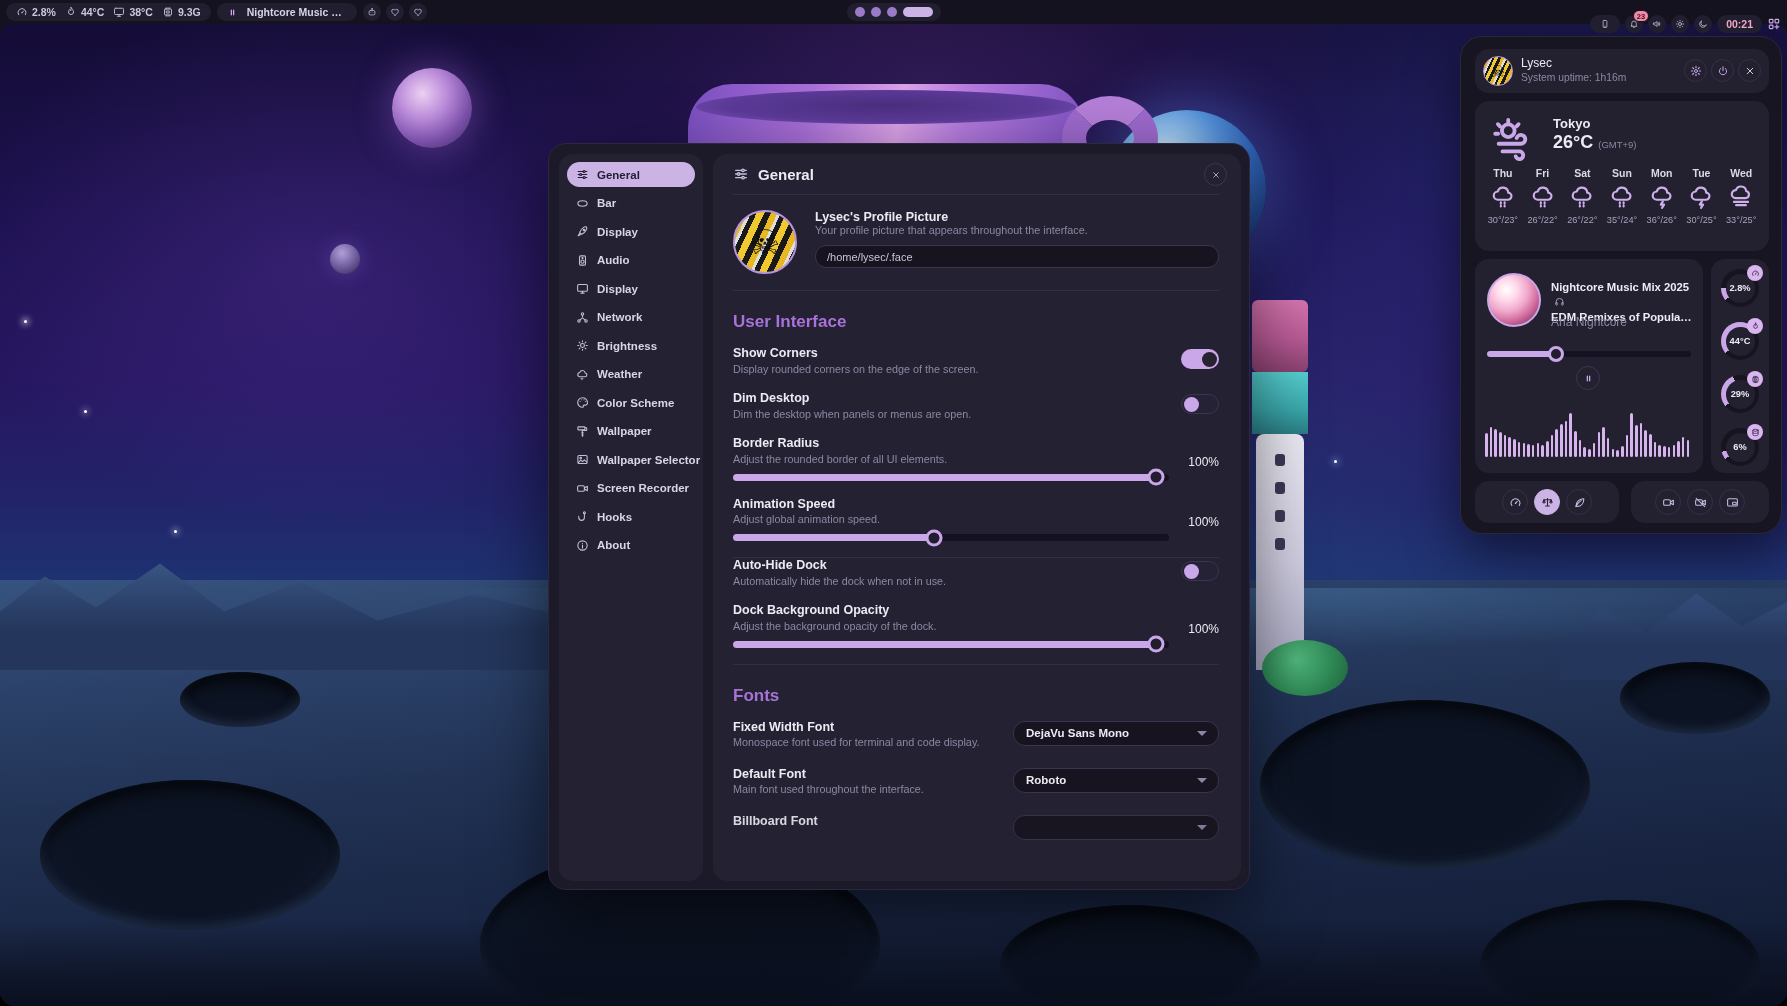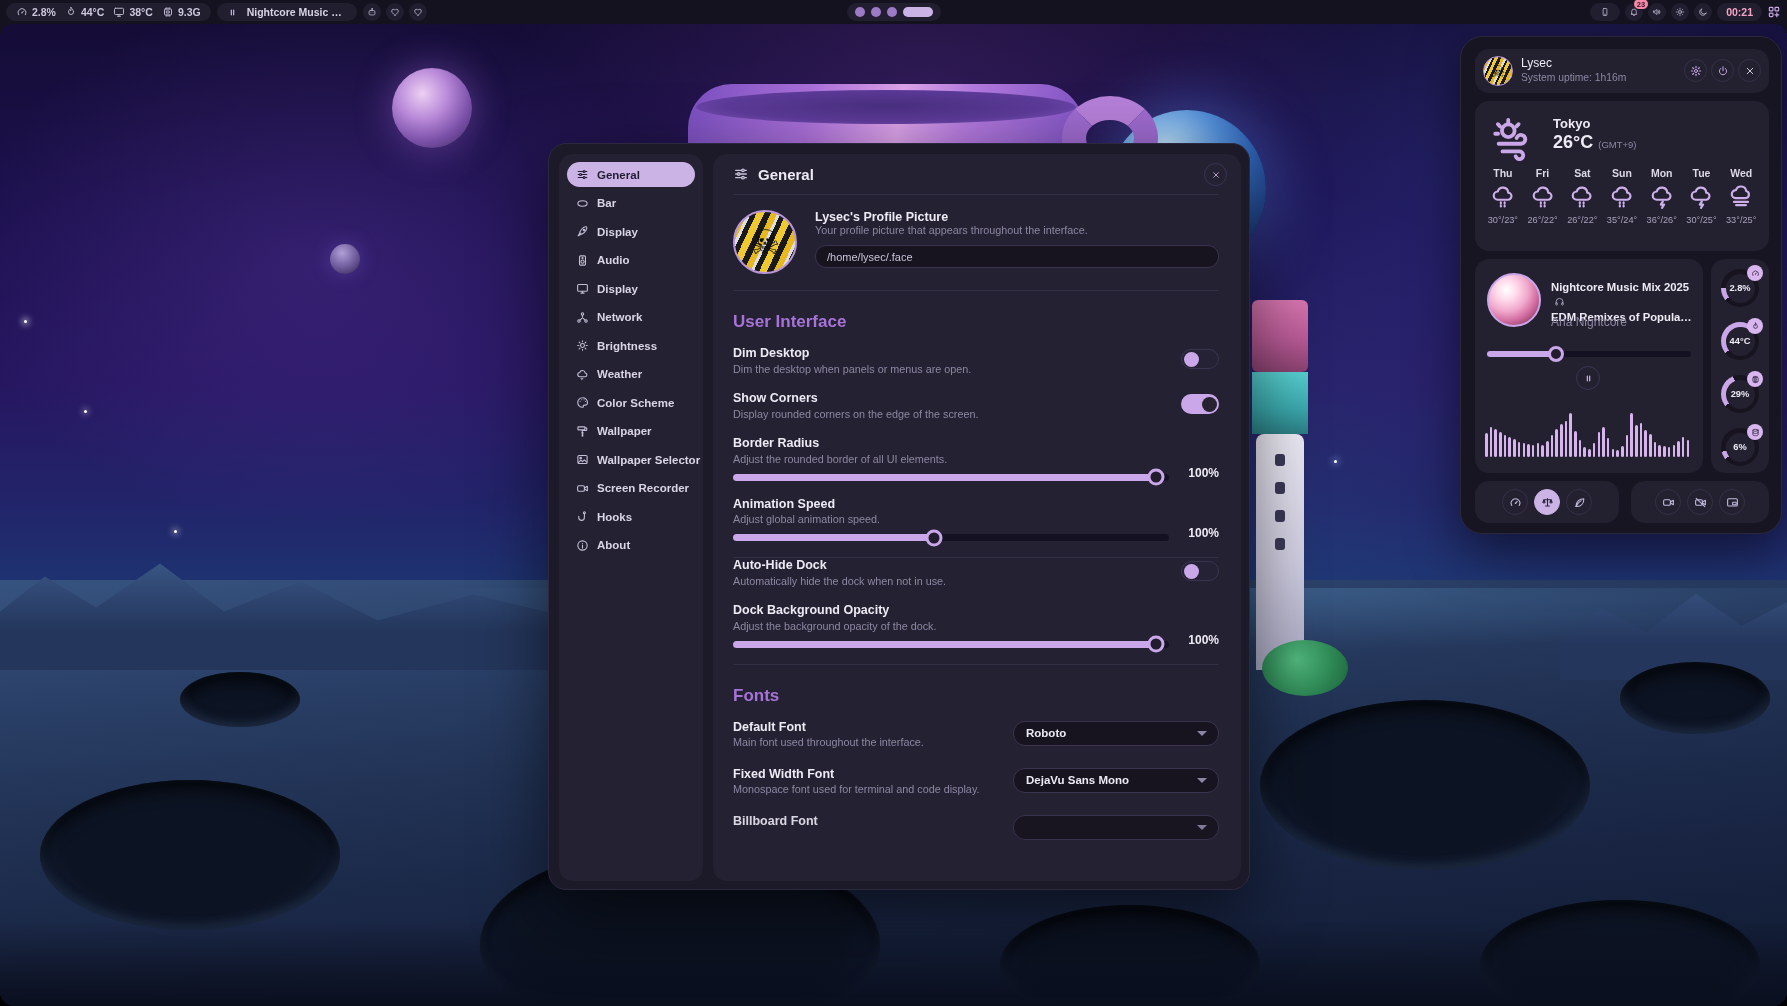--- a/index.html
+++ b/index.html
@@ -90,21 +90,21 @@
   .corner.bl{left:0;bottom:0;background:radial-gradient(circle at 100% 0,transparent 14px,#000 14px)}
   .corner.br{right:0;bottom:0;background:radial-gradient(circle at 0 0,transparent 14px,#000 14px)}
   .corner.tl{left:0;top:24px;width:12px;height:12px;background:radial-gradient(circle at 100% 100%,transparent 12px,var(--bar-bg) 12px)}
   .corner.tr{right:0;top:24px;width:12px;height:12px;background:radial-gradient(circle at 0 100%,transparent 12px,var(--bar-bg) 12px)}
 
   
   .bar{position:absolute;left:0;top:0;width:1787px;height:24px;background:var(--bar-bg);z-index:50;
     display:flex;align-items:center}
   .bar-left{position:absolute;left:6px;top:0;height:24px;display:flex;align-items:center;gap:6px}
   .bar-center{position:absolute;left:0;right:0;top:0;height:24px;display:flex;align-items:center;justify-content:center}
-  .bar-right{position:absolute;right:6px;top:0;height:24px;display:flex;align-items:center;gap:5px}
+  .bar-right{position:absolute;right:6px;top:12px;height:24px;display:flex;align-items:center;gap:5px}
   .module{height:18px;border-radius:9px;background:var(--mod);display:flex;align-items:center;
     padding:0 10px;gap:9px;color:#ccc7dc;font-size:10.5px;font-weight:bold}
   .stat{display:flex;align-items:center;gap:4px}
   .media-label{max-width:100px;overflow:hidden;text-overflow:ellipsis;white-space:nowrap;color:#d8d4e6}
   .circ{position:relative;width:18px;height:18px;border-radius:50%;background:var(--mod);
     display:flex;align-items:center;justify-content:center}
   .circ.wide{width:30px;border-radius:9px}
   .badge{position:absolute;top:-5px;right:-6px;min-width:15px;height:12px;padding:0 3px;border-radius:7px;
     background:var(--badge);color:#3a1424;font-size:7.5px;font-weight:bold;display:flex;align-items:center;justify-content:center;
     border:1.5px solid var(--bar-bg)}
@@ -149,21 +149,21 @@
   .toggle{position:absolute;right:0;top:3px;width:38px;height:20px;border-radius:10px}
   .toggle.on{background:var(--accent)}
   .toggle.on::after{content:'';position:absolute;right:2.5px;top:2.5px;width:15px;height:15px;border-radius:50%;background:#26222f}
   .toggle.off{background:#262236;border:1px solid var(--fieldbr)}
   .toggle.off::after{content:'';position:absolute;left:2px;top:1.5px;width:15px;height:15px;border-radius:50%;background:var(--accent)}
   .slider-row{margin-bottom:16px}
   .track{position:relative;margin-top:9px;height:7px;border-radius:4px;background:#141122;width:calc(100% - 50px)}
   .fill{height:100%;border-radius:4px;background:var(--accent)}
   .knob{position:absolute;top:50%;transform:translate(-50%,-50%);width:17px;height:17px;border-radius:50%;
     background:#211c2e;border:3.5px solid var(--accent)}
-  .s-value{position:absolute;right:0;bottom:1px;font-size:12px;font-weight:bold;color:var(--txt)}
+  .s-value{position:absolute;right:0;bottom:12px;font-size:12px;font-weight:normal;color:var(--txt)}
   .select-row{min-height:36px;margin-bottom:11px}
   .select{position:absolute;right:0;top:1px;width:206px;height:25px;border-radius:12px;
     border:1px solid var(--fieldbr);background:var(--field);display:flex;align-items:center;
     padding:0 12px;font-size:11.5px;font-weight:bold;color:var(--txt)}
   .chev{position:absolute;right:11px;top:50%;margin-top:-2px;width:0;height:0;
     border-left:5px solid transparent;border-right:5px solid transparent;border-top:5px solid #8d84a8}
 
   
   .panel{position:absolute;left:1460px;top:36px;width:322px;height:498px;border-radius:22px;
     background:var(--panel);border:1px solid #2b273b;box-shadow:0 18px 50px rgba(0,0,0,.5);z-index:45}
@@ -579,28 +579,28 @@
           <div class="p-desc">Your profile picture that appears throughout the interface.</div>
           <div class="field">/home/lysec/.face</div>
         </div>
       </div>
       <div class="divider"></div>
       <div id="sections-host">
           <div class="section">
       <div class="sec-heading">User Interface</div>
       <div class="rows">
               <div class="row">
+      <div class="r-label">Show Corners</div>
+      <div class="r-desc">Display rounded corners on the edge of the screen.</div>
+      <div class="toggle on"></div>
+    </div>
+              <div class="row">
       <div class="r-label">Dim Desktop</div>
       <div class="r-desc">Dim the desktop when panels or menus are open.</div>
       <div class="toggle off"></div>
-    </div>
-              <div class="row">
-      <div class="r-label">Show Corners</div>
-      <div class="r-desc">Display rounded corners on the edge of the screen.</div>
-      <div class="toggle on"></div>
     </div>
               <div class="row slider-row">
       <div class="r-label">Border Radius</div>
       <div class="r-desc">Adjust the rounded border of all UI elements.</div>
       <div class="track">
         <div class="fill" style="width: 97%;"></div>
         <div class="knob" style="left: 97%;"></div>
       </div>
       <div class="s-value">100%</div>
     </div>
@@ -632,32 +632,32 @@
       </div>
       <div class="s-value">100%</div>
     </div>
             </div>
     </div>
           <div class="divider"></div>
           <div class="section">
       <div class="sec-heading">Fonts</div>
       <div class="rows">
               <div class="row select-row">
+      <div class="r-label">Fixed Width Font</div>
+      <div class="r-desc">Monospace font used for terminal and code display.</div>
+      <div class="select">
+        <span>DejaVu Sans Mono</span>
+        <span class="chev"></span>
+      </div>
+    </div>
+              <div class="row select-row">
       <div class="r-label">Default Font</div>
       <div class="r-desc">Main font used throughout the interface.</div>
       <div class="select">
         <span>Roboto</span>
-        <span class="chev"></span>
-      </div>
-    </div>
-              <div class="row select-row">
-      <div class="r-label">Fixed Width Font</div>
-      <div class="r-desc">Monospace font used for terminal and code display.</div>
-      <div class="select">
-        <span>DejaVu Sans Mono</span>
         <span class="chev"></span>
       </div>
     </div>
               <div class="row select-row" style="opacity: 0.9;">
       <div class="r-label">Billboard Font</div>
       <div class="r-desc"></div>
       <div class="select">
         <span></span>
         <span class="chev"></span>
       </div>

